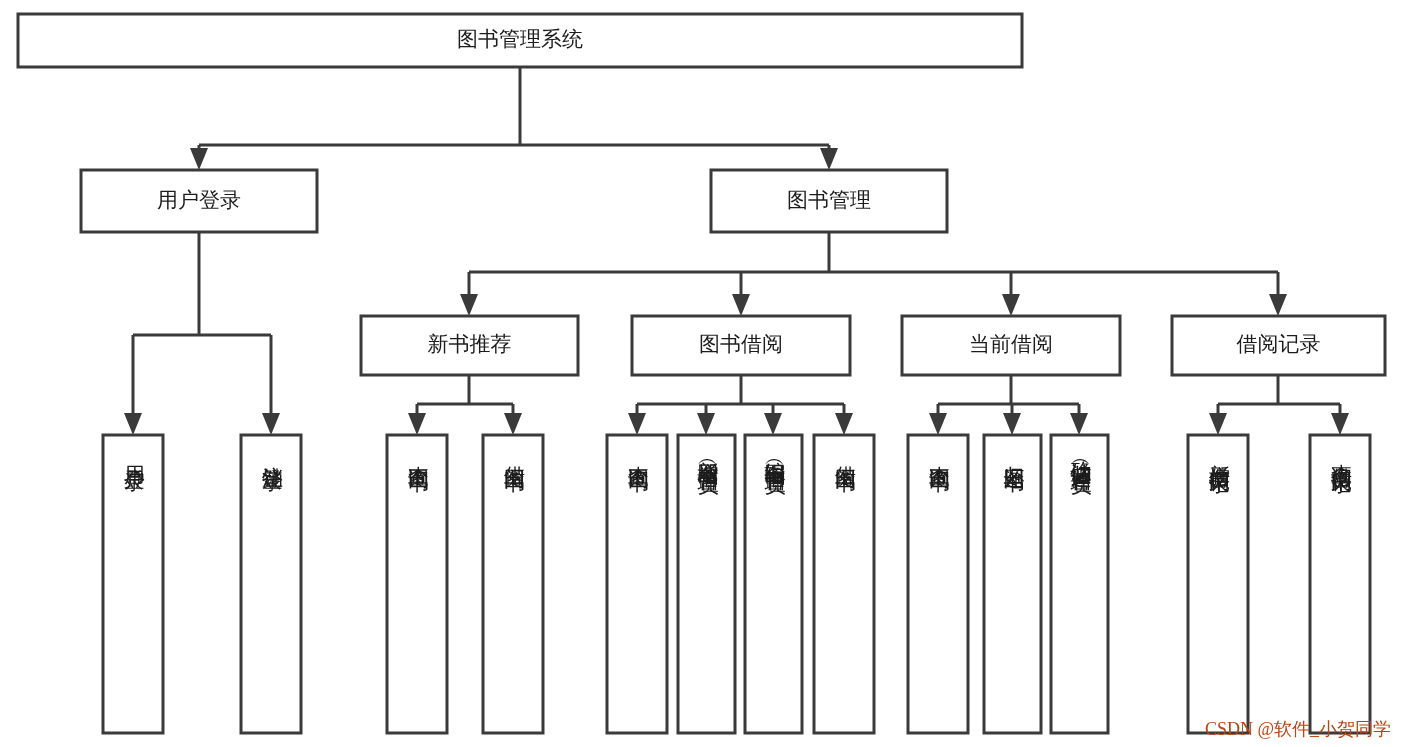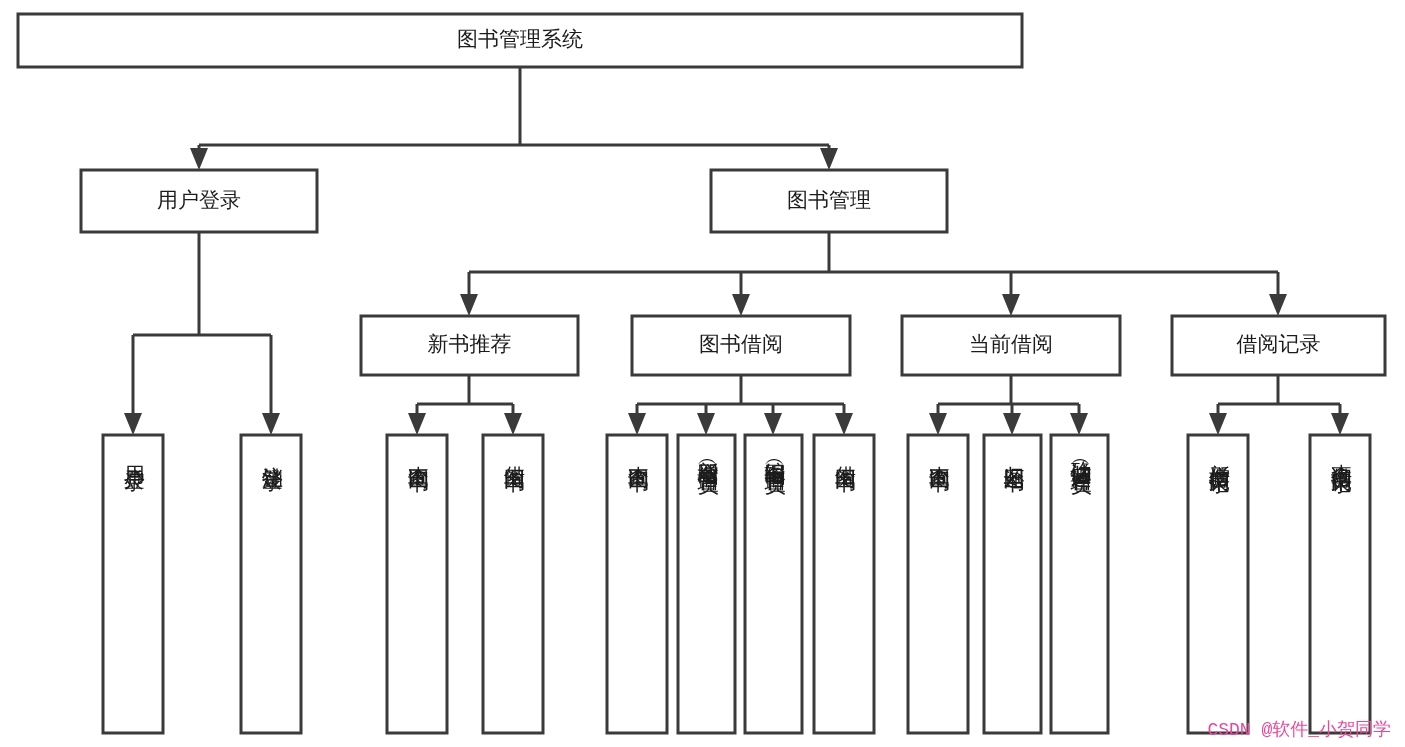--- a/index.html
+++ b/index.html
@@ -55,23 +55,23 @@
     text-anchor: middle;
     dominant-baseline: middle;
     writing-mode: vertical-rl;
     text-orientation: upright;
     letter-spacing: 2px;
   }
   .watermark-text {
     position: absolute;
     right: 14px;
     bottom: 6px;
-    font-family: Liberation Mono, monospace;
+    font-family: Liberation Serif, serif;
     font-size: 18px;
-    color: #ec4899;
+    color: #c2410c;
     white-space: nowrap;
     user-select: none;
   }
 </style>
 </head>
 <body>
 
 <div id="diagram-root">
   <svg class="diagram-canvas" viewBox="0 0 1405 747">
     <g id="layer-connectors">

